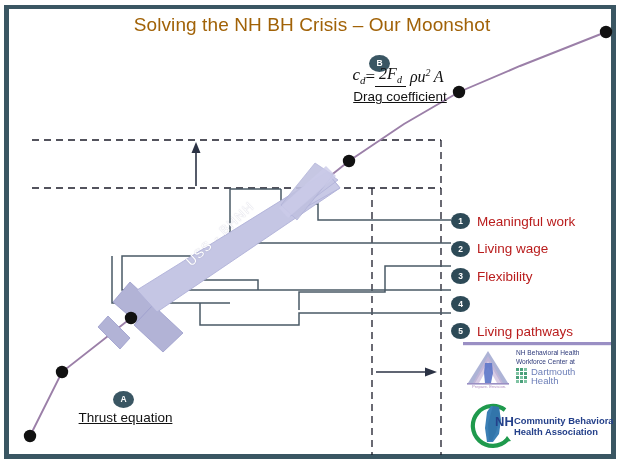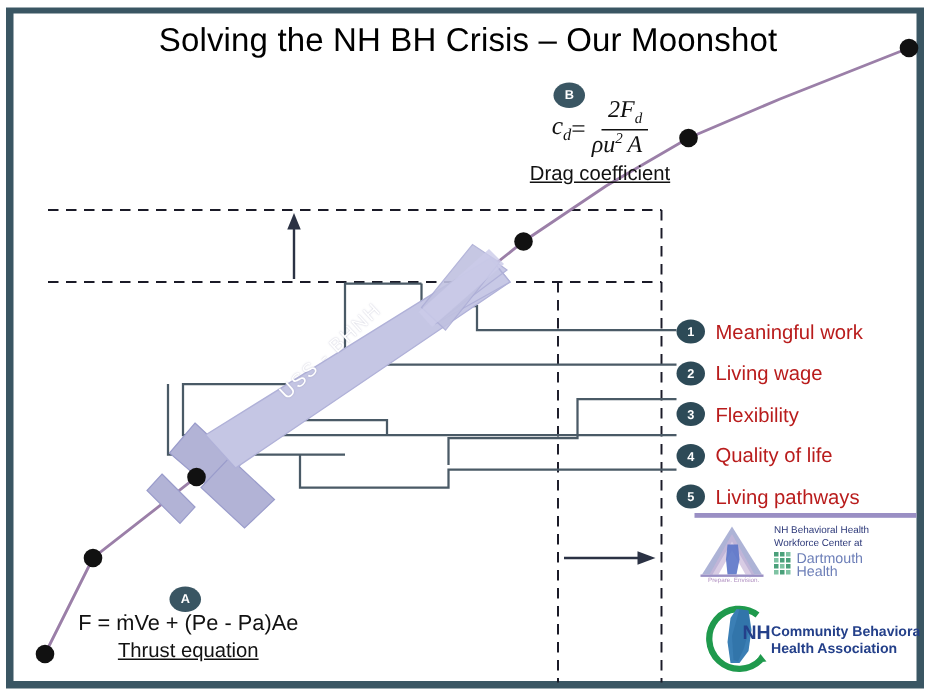--- a/index.html
+++ b/index.html
@@ -41,22 +41,22 @@
     width: 624px;
     height: 465px;
     pointer-events: none;
   }
   #title {
     position: absolute;
     left: 0;
     top: 14px;
     width: 624px;
     text-align: center;
-    font-size: 22px;
-    color: #000000;
+    font-size: 19px;
+    color: #a16207;
     font-family: "Liberation Sans", sans-serif;
     letter-spacing: 0.1px;
   }
   
   #eqB {
     position: absolute;
     left: 300px;
     top: 66px;
     width: 200px;
     text-align: center;
@@ -91,22 +91,22 @@
   #eqB-math {
     font-size: 17px;
     line-height: 1.0;
     display: flex;
     align-items: center;
     justify-content: center;
     gap: 0;
   }
   .frac {
     display: inline-flex;
-    flex-direction: column;
-    align-items: flex-end;
+    flex-direction: row;
+    align-items: center;
     vertical-align: middle;
   }
   .frac .num {
     padding: 0 4px 1px 4px;
     border-bottom: 1.4px solid #111;
     font-size: 16px;
   }
   .frac .den {
     padding: 1px 4px 0 4px;
     font-size: 16px;
@@ -276,42 +276,40 @@
       </span>
     </div>
     <div class="eq-caption">Drag coefficient</div>
   </div>
 
   <div id="badgeA-wrap">
     <span class="badge">A</span>
   </div>
 
   <div id="eqA">
-    <div id="eqA-math">F = ṁVe + (Pe - Pa)Ae</div>
     <div class="eq-caption">Thrust equation</div>
   </div>
 
   <div id="rocket-label">USS - BHNH</div>
 
   <div id="legend">
     <div class="legend-row">
       <span class="legend-num">1</span>
       <span class="legend-label">Meaningful work</span>
     </div>
     <div class="legend-row">
       <span class="legend-num">2</span>
       <span class="legend-label">Living wage</span>
     </div>
     <div class="legend-row">
       <span class="legend-num">3</span>
       <span class="legend-label">Flexibility</span>
     </div>
     <div class="legend-row">
       <span class="legend-num">4</span>
-      <span class="legend-label">Quality of life</span>
     </div>
     <div class="legend-row">
       <span class="legend-num">5</span>
       <span class="legend-label">Living pathways</span>
     </div>
   </div>
 
   <svg id="logo1" viewBox="0 0 152 50">
     <rect x="2" y="1" width="148" height="3.2" fill="#9a8fc4"></rect>
 

